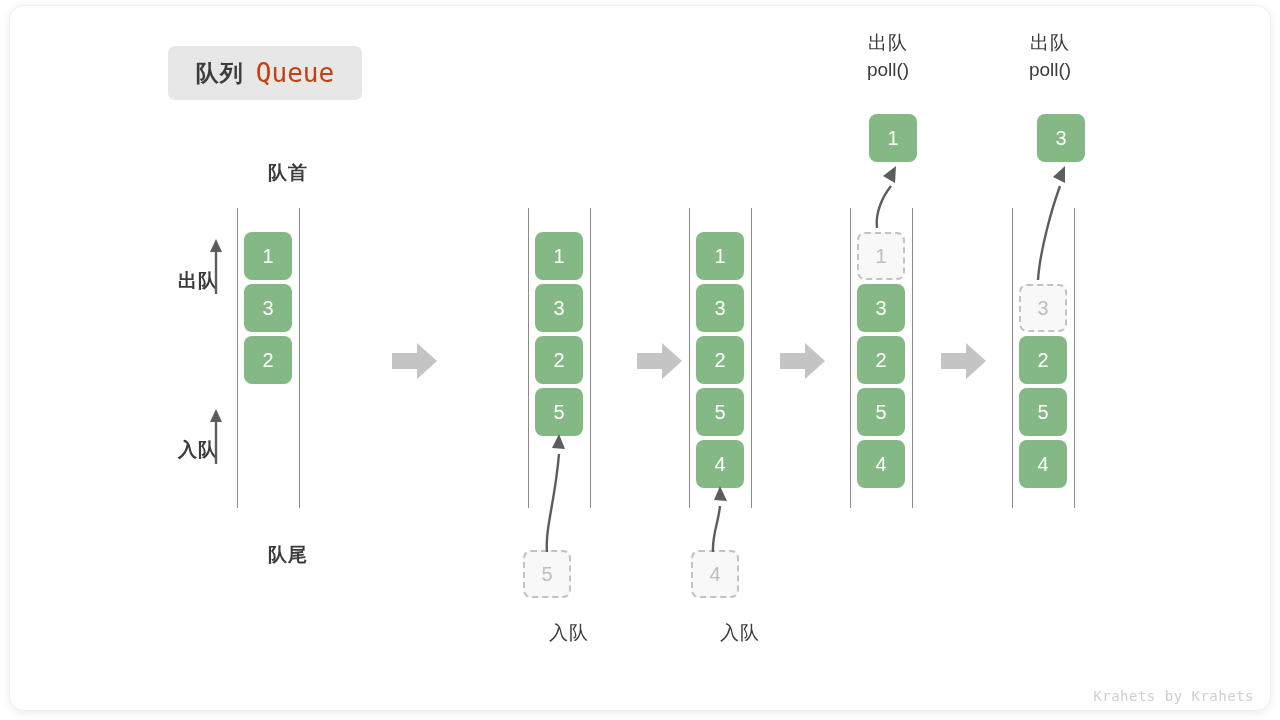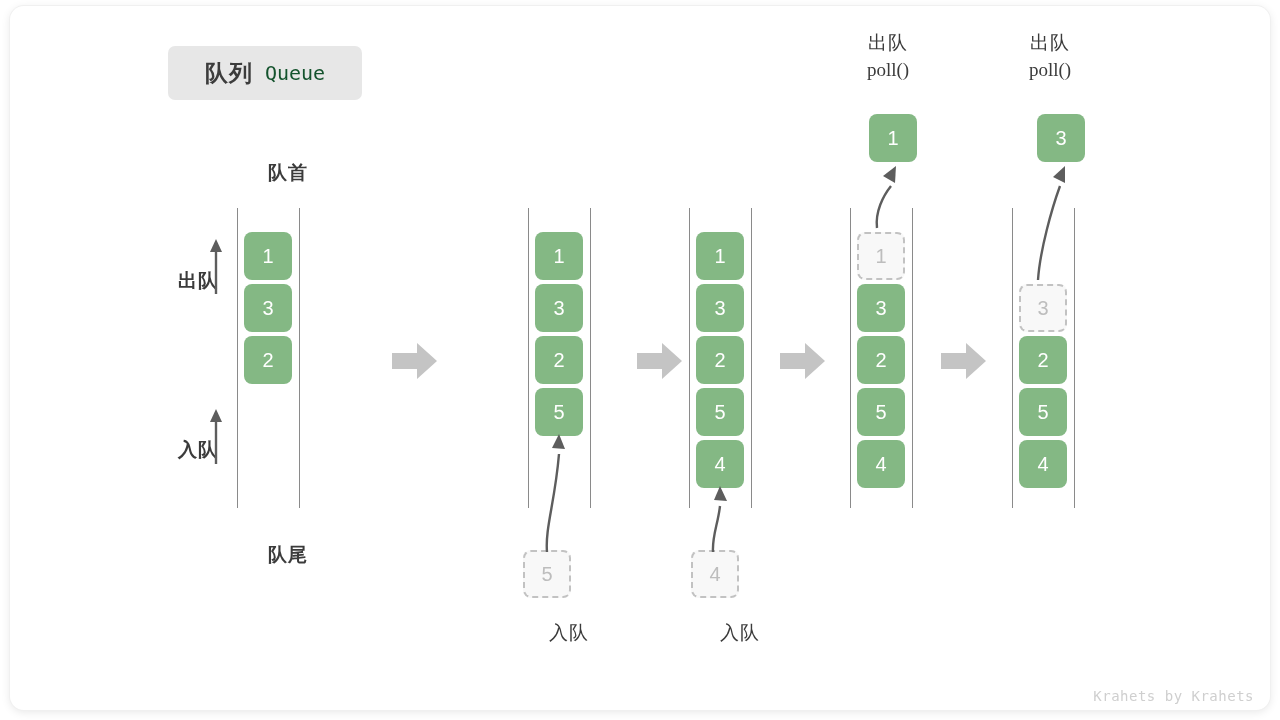--- a/index.html
+++ b/index.html
@@ -33,33 +33,33 @@
     display: flex; align-items: center; justify-content: center;
     gap: 12px;
     white-space: nowrap;
   }
   .title-cn {
     font-size: 23px; font-weight: 700; color: #3c3c3c;
     letter-spacing: 1px;
   }
   .title-en {
     font-family: "DejaVu Sans Mono", "Liberation Mono", monospace;
-    font-size: 20px; color: #14532d;
+    font-size: 26px; color: #c2410c;
   }
 
   
   .txt { position: absolute; white-space: nowrap; margin-left: 32px; }
   .cn-bold {
     font-size: 19px; font-weight: 700; color: #3b3b3b; letter-spacing: 1px;
   }
 
   .op-label { position: absolute; text-align: center; white-space: nowrap; }
   .op-label .l1 { font-size: 19px; color: #3b3b3b; letter-spacing: 1px; line-height: 26px; }
   .op-label .l2 {
-    font-family: Liberation Serif, serif;
+    font-family: Liberation Sans, sans-serif;
     font-size: 19px; color: #3b3b3b; line-height: 28px;
   }
   .op-label .l2 .num { color: #4c9a4c; font-weight: 700; }
 
   
   .rail {
     position: absolute;
     width: 1px;
     background: #8a8a8a;
   }

